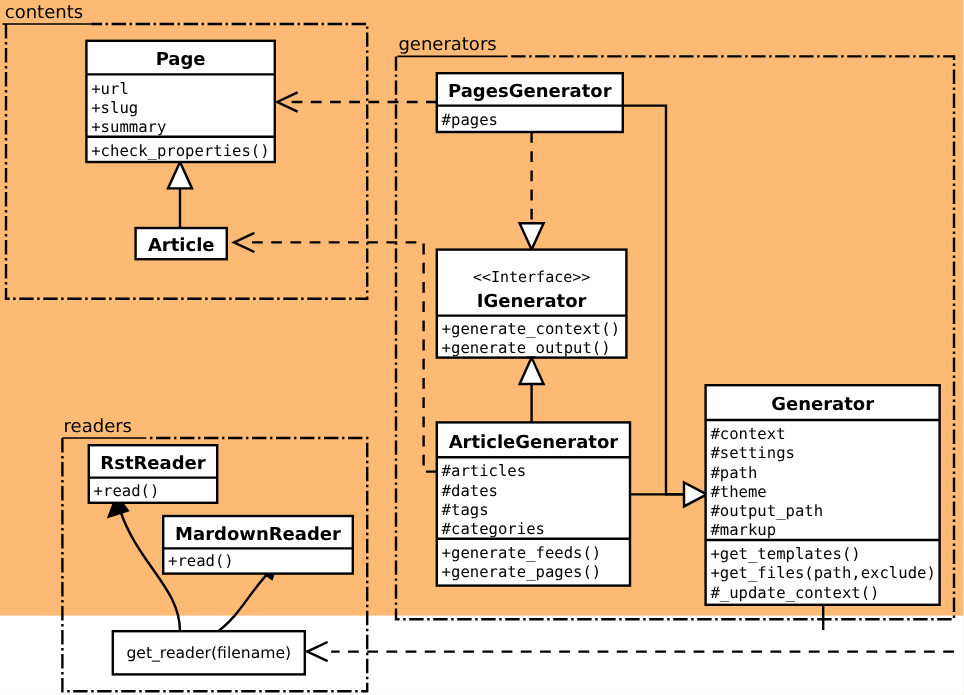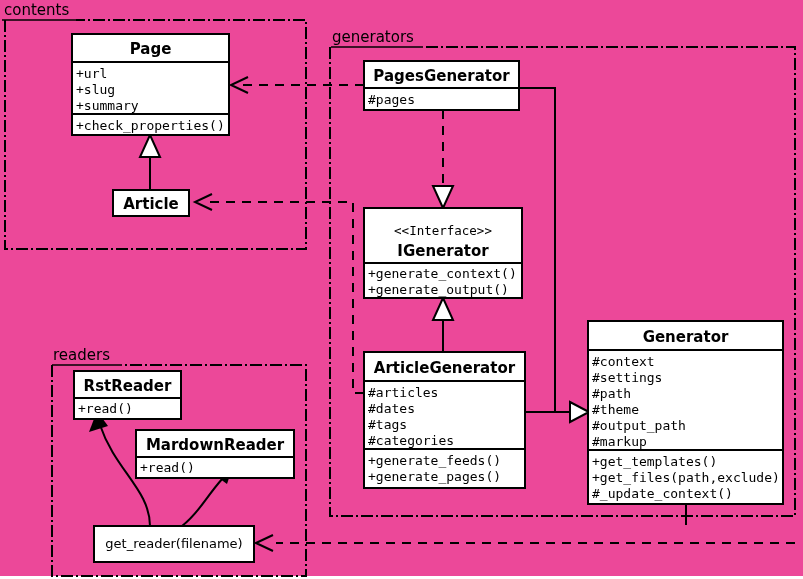--- a/index.html
+++ b/index.html
@@ -10,22 +10,22 @@
   }
   body {
     width: 803px;
     height: 579px;
     overflow: hidden;
     font-family: "DejaVu Sans", sans-serif;
   }
   #diagram-root {
     position: relative;
     width: 803px;
-    height: 576px;
-    background: #ec4899;
+    height: 513px;
+    background: #fdba74;
   }
   svg.diagram {
     display: block;
     width: 803px;
     height: 579px;
   }
   .pkg-border {
     fill: none;
     stroke: #000000;
     stroke-width: 2;

